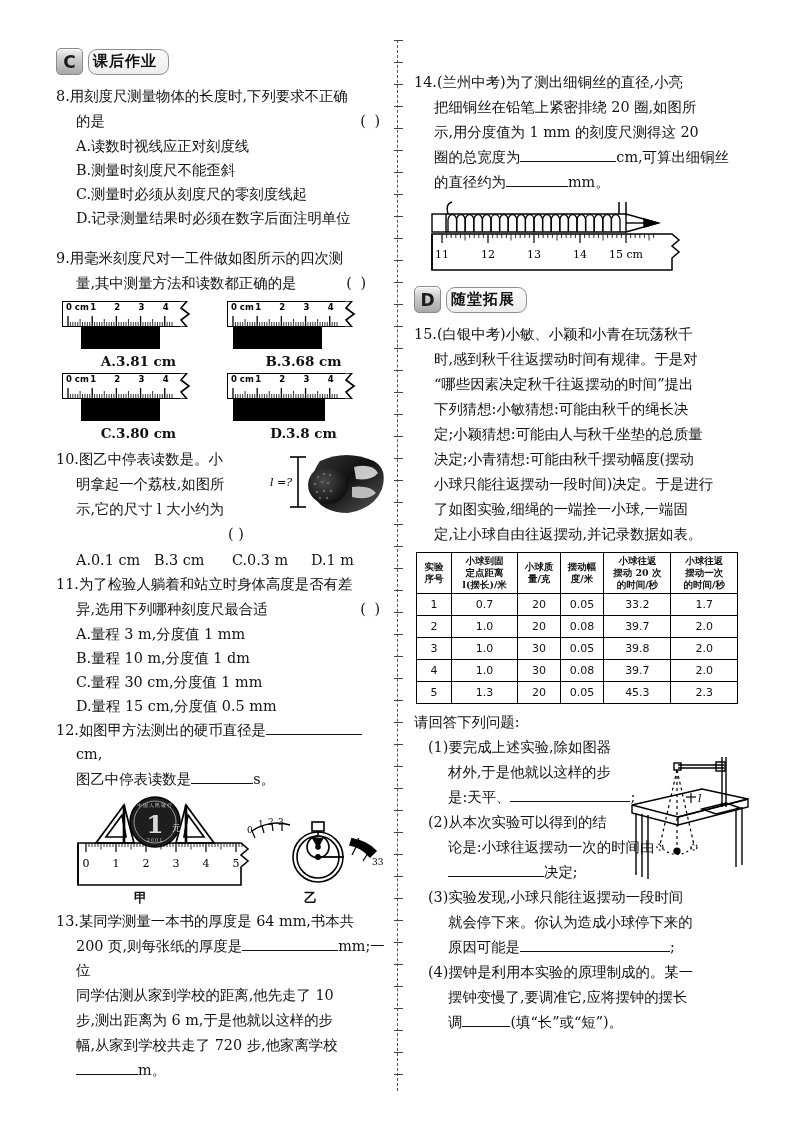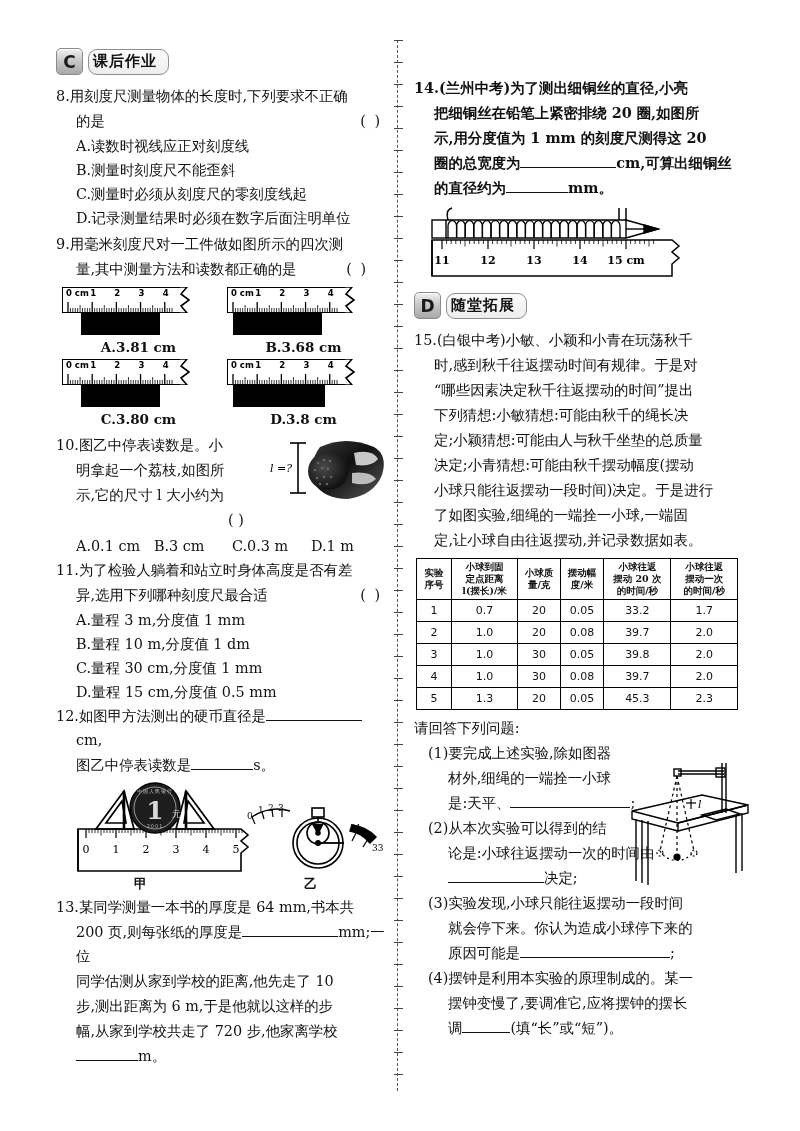--- a/index.html
+++ b/index.html
@@ -188,21 +188,21 @@
       <div class="q opt" style="position:relative;">
         <span>的是</span>
         <span style="position:absolute;right:4px;" class="paren">(        )</span>
       </div>
       <div class="opt">A.读数时视线应正对刻度线</div>
       <div class="opt">B.测量时刻度尺不能歪斜</div>
       <div class="opt">C.测量时必须从刻度尺的零刻度线起</div>
       <div class="opt">D.记录测量结果时必须在数字后面注明单位</div>
     </div>
 
-    <div style="margin-top:2px;">
+    <div style="margin-top:16px;">
       <div class="q hang">
         <span>9.</span><span>用毫米刻度尺对一工件做如图所示的四次测</span>
       </div>
       <div class="q opt" style="position:relative;">
         <span>量,其中测量方法和读数都正确的是</span>
         <span style="position:absolute;right:18px;" class="paren">(        )</span>
       </div>
 
       <div class="rulers">
         <div class="ruler-grid" id="ruler-grid">
@@ -701,21 +701,21 @@
       <div class="q opt">步,测出距离为 6 m,于是他就以这样的步</div>
       <div class="q opt">幅,从家到学校共走了 720 步,他家离学校</div>
       <div class="q opt">
         <span class="blank b-md"></span><span>m。</span>
       </div>
     </div>
   </div>
 
   <div class="col col-right">
 
-    <div style="margin-top:28px;font-weight:bold;">
+    <div style="margin-top:22px;">
       <div class="q hang">
         <span>14.</span><span>(兰州中考)为了测出细铜丝的直径,小亮</span>
       </div>
       <div class="q opt">把细铜丝在铅笔上紧密排绕 20 圈,如图所</div>
       <div class="q opt">示,用分度值为 1 mm 的刻度尺测得这 20</div>
       <div class="q opt">
         <span>圈的总宽度为</span><span class="blank b-lg"></span><span>cm,可算出细铜丝</span>
       </div>
       <div class="q opt">
         <span>的直径约为</span><span class="blank b-md"></span><span>mm。</span>
@@ -964,21 +964,21 @@
 
             <g stroke="#000" fill="none" stroke-width="1.2">
               <line x1="56" y1="44" x2="66" y2="44"></line>
               <line x1="61" y1="40" x2="61" y2="50"></line>
             </g>
             <text x="68" y="49" font-family="'DejaVu Serif',serif" font-size="11" font-style="italic" fill="#000">l</text>
           </svg>
         </div>
 
         <div class="q sub" style="width:206px;">(1)要完成上述实验,除如图器</div>
-        <div class="q sub2" style="width:206px;">材外,细绳的一端拴一小球</div>
+        <div class="q sub2" style="width:206px;">材外,于是他就以这样的步</div>
         <div class="q sub2" style="width:206px;">
           <span>是:天平、</span><span class="blank b-xl"></span><span>;</span>
         </div>
         <div class="q sub" style="width:206px;">(2)从本次实验可以得到的结</div>
         <div class="q sub2">论是:小球往返摆动一次的时间由</div>
         <div class="q sub2">
           <span class="blank b-lg"></span><span>决定;</span>
         </div>
         <div class="q sub">(3)实验发现,小球只能往返摆动一段时间</div>
         <div class="q sub2">就会停下来。你认为造成小球停下来的</div>

